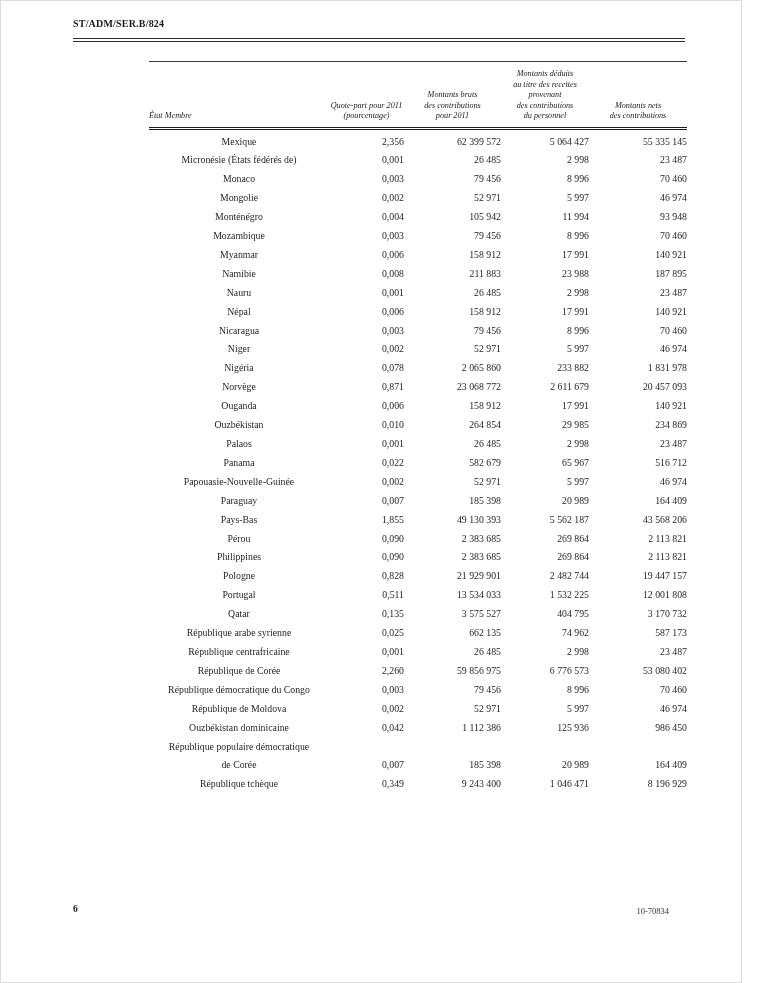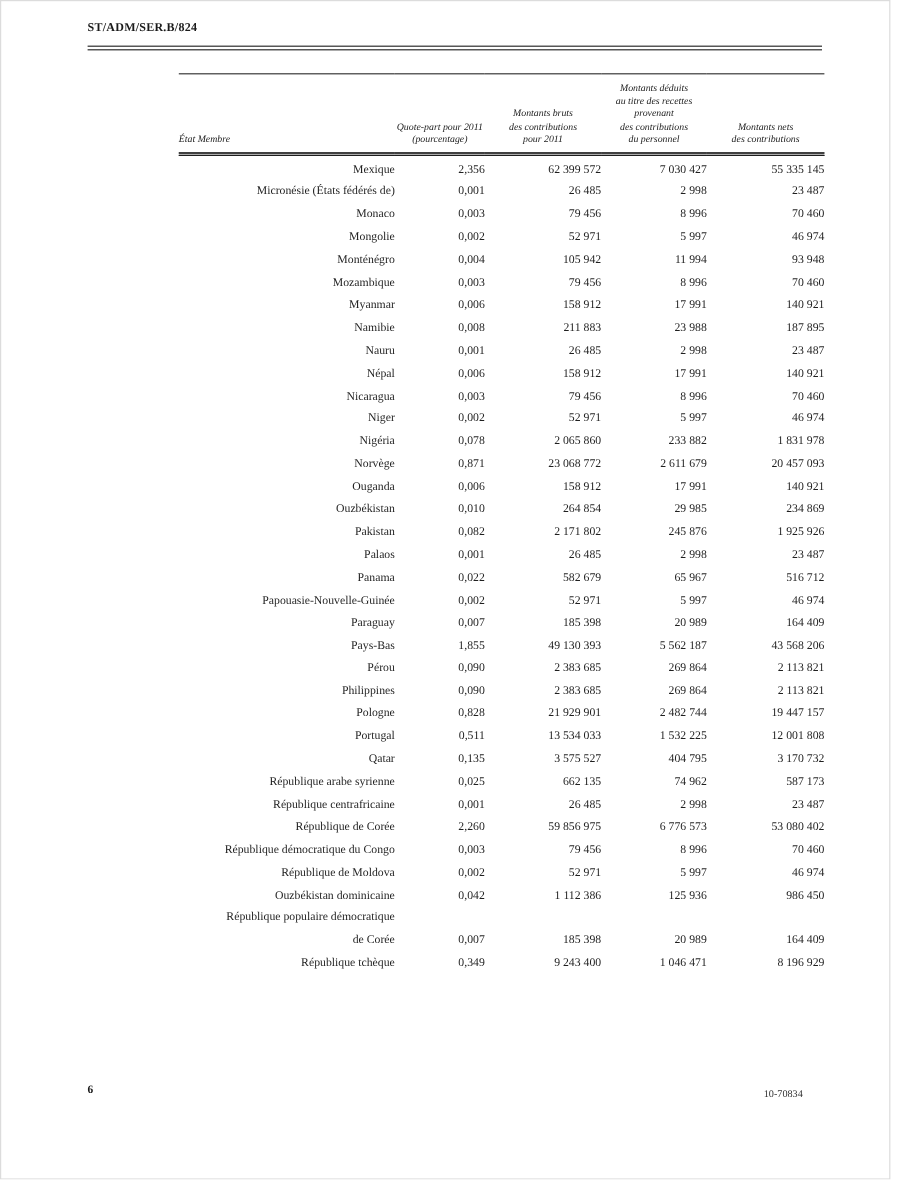--- a/index.html
+++ b/index.html
@@ -67,21 +67,21 @@
   table.contrib td {
     font-size: 9.8px;
     line-height: 18.9px;
     vertical-align: bottom;
     text-align: right;
     white-space: pre-line;
     padding: 0;
     color: #1f1f1f;
   }
   table.contrib td.cell-state {
-    text-align: right;
+    text-align: center;
   }
   table.contrib tbody tr:first-child td {
     padding-top: 3px;
   }
   .footer-page {
     position: absolute;
     left: 72px;
     top: 903px;
     font-size: 9.5px;
     font-weight: bold;
@@ -128,21 +128,21 @@
 du personnel</th>
           <th>Montants nets
 des contributions</th>
         </tr>
       </thead>
       <tbody>
           <tr>
             <td class="cell-state">Mexique</td>
             <td class="cell-value">2,356</td>
             <td class="cell-value">62 399 572</td>
-            <td class="cell-value">7 030 427</td>
+            <td class="cell-value">5 064 427</td>
             <td class="cell-value">55 335 145</td>
           </tr>
           <tr>
             <td class="cell-state">Micronésie (États fédérés de)</td>
             <td class="cell-value">0,001</td>
             <td class="cell-value">26 485</td>
             <td class="cell-value">2 998</td>
             <td class="cell-value">23 487</td>
           </tr>
           <tr>
@@ -235,27 +235,20 @@
             <td class="cell-value">158 912</td>
             <td class="cell-value">17 991</td>
             <td class="cell-value">140 921</td>
           </tr>
           <tr>
             <td class="cell-state">Ouzbékistan</td>
             <td class="cell-value">0,010</td>
             <td class="cell-value">264 854</td>
             <td class="cell-value">29 985</td>
             <td class="cell-value">234 869</td>
-          </tr>
-          <tr>
-            <td class="cell-state">Pakistan</td>
-            <td class="cell-value">0,082</td>
-            <td class="cell-value">2 171 802</td>
-            <td class="cell-value">245 876</td>
-            <td class="cell-value">1 925 926</td>
           </tr>
           <tr>
             <td class="cell-state">Palaos</td>
             <td class="cell-value">0,001</td>
             <td class="cell-value">26 485</td>
             <td class="cell-value">2 998</td>
             <td class="cell-value">23 487</td>
           </tr>
           <tr>
             <td class="cell-state">Panama</td>

